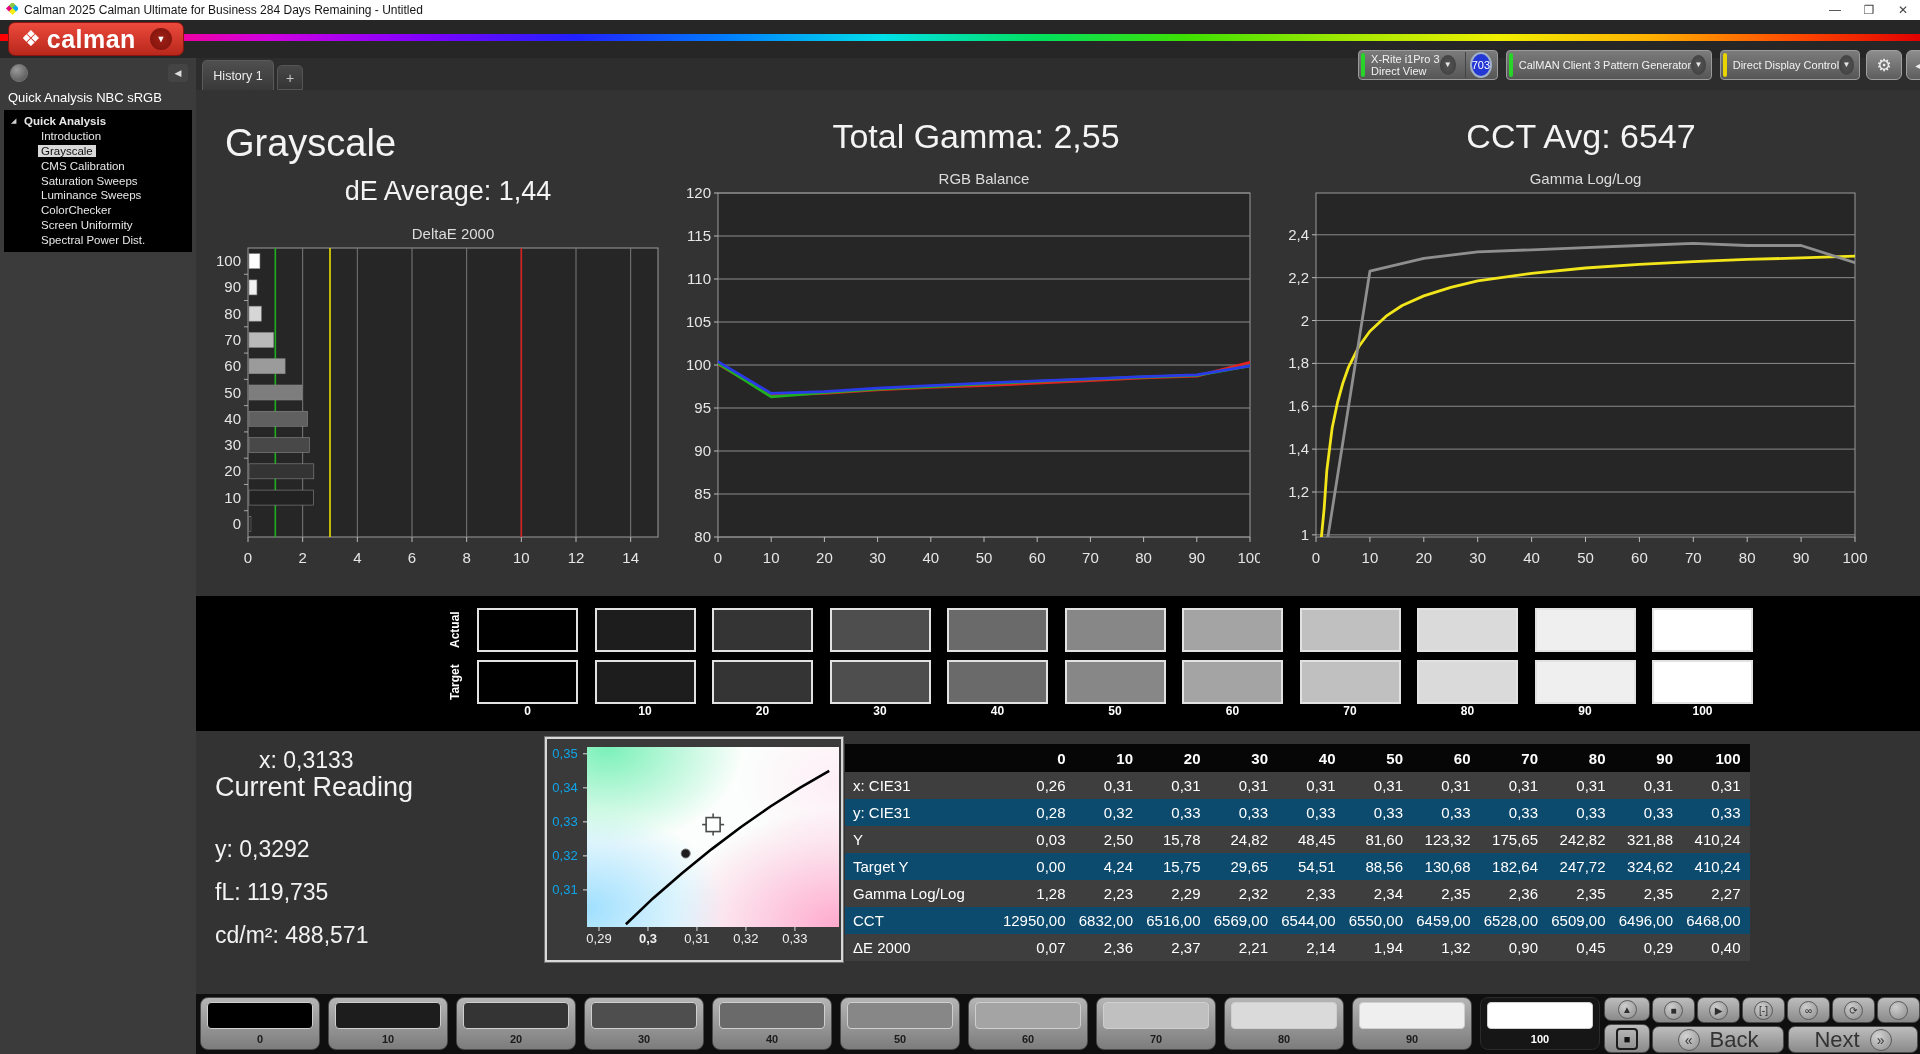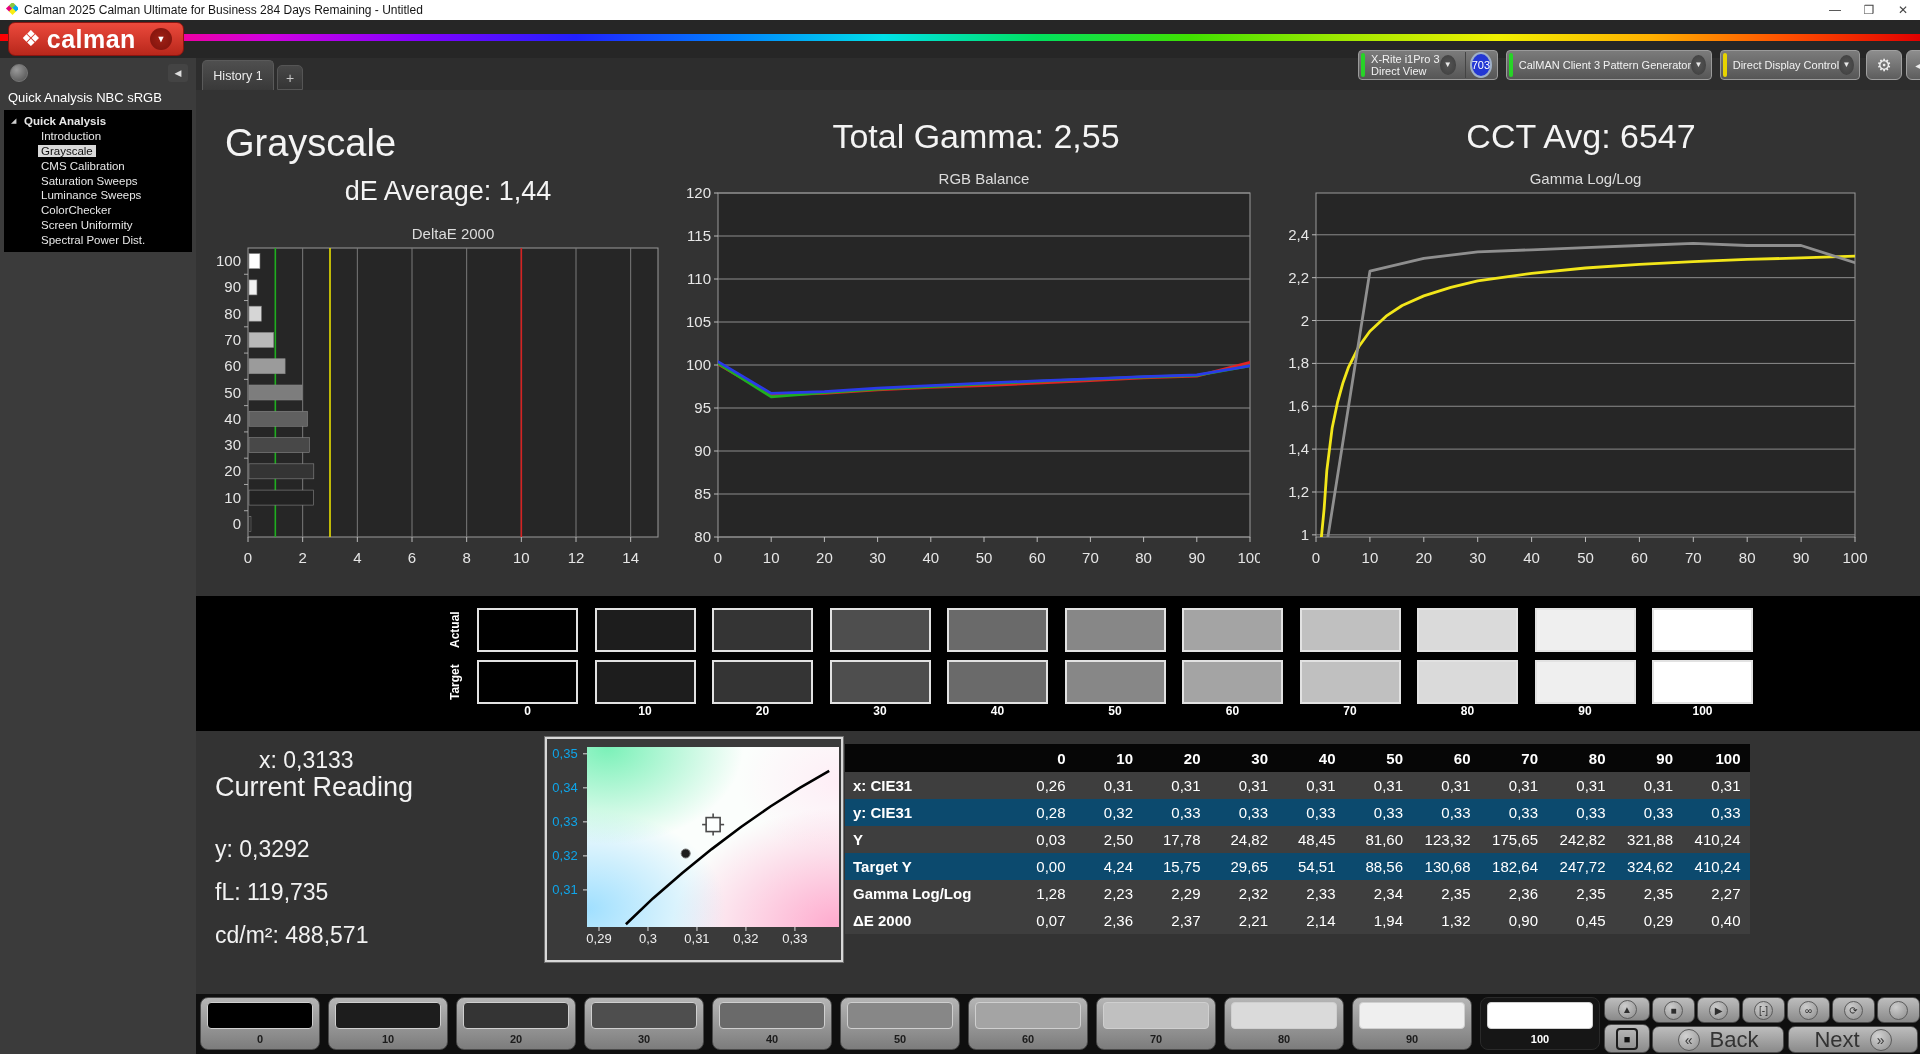--- a/index.html
+++ b/index.html
@@ -64,21 +64,21 @@
 #cie-svg{position:absolute;left:0;top:0}
 .cie-ylab{position:absolute;width:36px;text-align:center;color:#0ea5e9;font-size:13px}
 .cie-xlab{position:absolute;width:44px;text-align:center;color:#f0f0f0;font-size:13px;top:192px}
 
 #data-table{left:845px;top:744px;width:905px}
 .trow{display:flex;height:27px}
 .trow.head{height:28px;background:#060606}
 .trow.dark{background:#3e3e3e}
 .trow.light{background:#0c4a6e}
 .tcell{color:#fff;font-size:15px;display:flex;align-items:center;justify-content:flex-end;padding-right:12px}
-.tcell.lab{width:162px;justify-content:flex-start;padding-left:8px;font-weight:bold}
+.tcell.lab{width:162px;justify-content:flex-start;padding-left:8px;font-weight:normal}
 .tcell.val{width:67.5px;padding-right:9px}
 .trow.head .tcell{font-weight:bold}
 
 #bottom-bar{left:196px;top:994px;width:1724px;height:60px;background:#0f0f0f}
 .pcard{position:absolute;top:3px;width:120px;height:53px;background:linear-gradient(#b5b5b5,#7c7c7c);border:1px solid #4a4a4a;border-radius:8px}
 .pcard .sw{position:absolute;left:6px;top:4px;width:106px;height:27px;border:1px solid #cfcfcf;border-radius:4px}
 .pcard .lb{position:absolute;left:0;top:35px;width:100%;text-align:center;font-size:11px;font-weight:bold;color:#1c1c1c}
 .pcard.sel{background:#161616;border-color:#2a2a2a}
 .pcard.sel .lb{color:#fff}
 .tbtn{position:absolute;top:3px;height:26px;background:linear-gradient(#bdbdbd,#8a8a8a);border:1px solid #4a4a4a;border-radius:7px;display:flex;align-items:center;justify-content:center}
@@ -449,21 +449,21 @@
           <line x1="166.12244897959195" y1="92.58034026465023" x2="166.12244897959195" y2="96.58034026465023" stroke="#4a4a4a" stroke-width="1.6"></line>
           <circle cx="138.6938775510203" cy="114.50283553875234" r="4.5" fill="#1d1d1d" stroke="#777" stroke-width="1"></circle>
         </g>
       </svg>
   <div class="cie-ylab" style="top: 6.80529px; left: 0px;">0,35</div>
       <div class="cie-ylab" style="top: 40.8318px; left: 0px;">0,34</div>
       <div class="cie-ylab" style="top: 74.8582px; left: 0px;">0,33</div>
       <div class="cie-ylab" style="top: 108.885px; left: 0px;">0,32</div>
       <div class="cie-ylab" style="top: 142.911px; left: 0px;">0,31</div>
       <div class="cie-xlab" style="left: 30px;">0,29</div>
-      <div class="cie-xlab" style="left: 78.9796px;">0,3</div>
+      <div class="cie-xlab" style="left: 78.9796px; font-weight: bold;">0,3</div>
       <div class="cie-xlab" style="left: 127.959px;">0,31</div>
       <div class="cie-xlab" style="left: 176.939px;">0,32</div>
       <div class="cie-xlab" style="left: 225.918px;">0,33</div>
     </div>
 
   <div class="abs" id="data-table">
       <div class="trow head">
         <div class="tcell lab"></div>
         <div class="tcell val">0</div>
         <div class="tcell val">10</div>
@@ -502,21 +502,21 @@
         <div class="tcell val">0,33</div>
         <div class="tcell val">0,33</div>
         <div class="tcell val">0,33</div>
         <div class="tcell val">0,33</div>
         <div class="tcell val">0,33</div>
       </div>
       <div class="trow dark">
         <div class="tcell lab">Y</div>
         <div class="tcell val">0,03</div>
         <div class="tcell val">2,50</div>
-        <div class="tcell val">17,78</div>
+        <div class="tcell val">15,78</div>
         <div class="tcell val">24,82</div>
         <div class="tcell val">48,45</div>
         <div class="tcell val">81,60</div>
         <div class="tcell val">123,32</div>
         <div class="tcell val">175,65</div>
         <div class="tcell val">242,82</div>
         <div class="tcell val">321,88</div>
         <div class="tcell val">410,24</div>
       </div>
       <div class="trow light">
@@ -540,20 +540,34 @@
         <div class="tcell val">2,29</div>
         <div class="tcell val">2,32</div>
         <div class="tcell val">2,33</div>
         <div class="tcell val">2,34</div>
         <div class="tcell val">2,35</div>
         <div class="tcell val">2,36</div>
         <div class="tcell val">2,35</div>
         <div class="tcell val">2,35</div>
         <div class="tcell val">2,27</div>
       </div>
+      <div class="trow light">
+        <div class="tcell lab">CCT</div>
+        <div class="tcell val">12950,00</div>
+        <div class="tcell val">6832,00</div>
+        <div class="tcell val">6516,00</div>
+        <div class="tcell val">6569,00</div>
+        <div class="tcell val">6544,00</div>
+        <div class="tcell val">6550,00</div>
+        <div class="tcell val">6459,00</div>
+        <div class="tcell val">6528,00</div>
+        <div class="tcell val">6509,00</div>
+        <div class="tcell val">6496,00</div>
+        <div class="tcell val">6468,00</div>
+      </div>
       <div class="trow dark">
         <div class="tcell lab">ΔE 2000</div>
         <div class="tcell val">0,07</div>
         <div class="tcell val">2,36</div>
         <div class="tcell val">2,37</div>
         <div class="tcell val">2,21</div>
         <div class="tcell val">2,14</div>
         <div class="tcell val">1,94</div>
         <div class="tcell val">1,32</div>
         <div class="tcell val">0,90</div>

